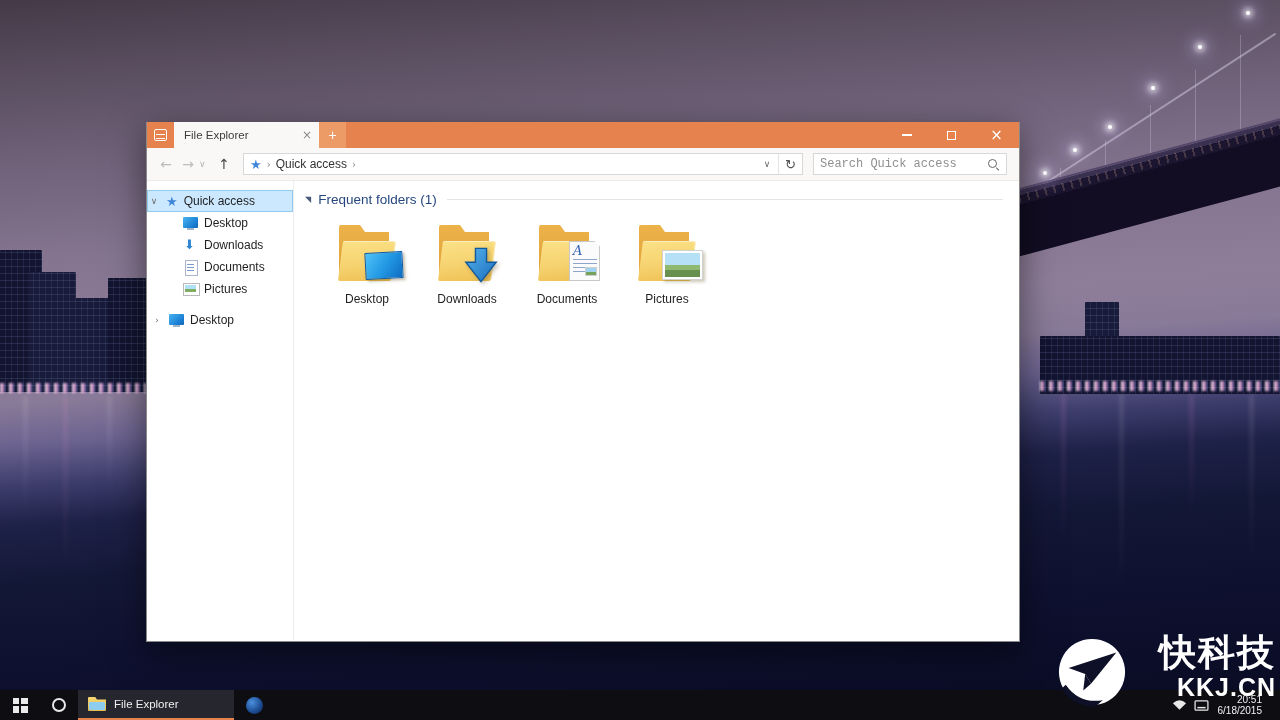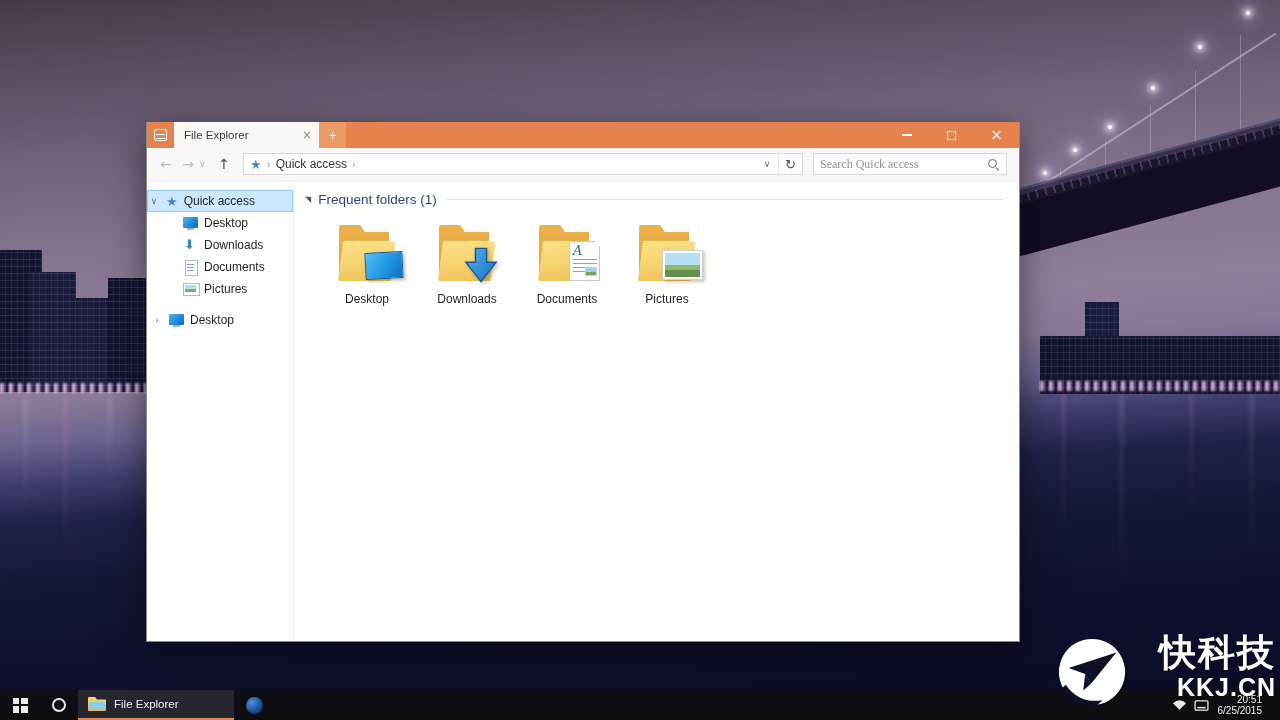--- a/index.html
+++ b/index.html
@@ -77,21 +77,21 @@
   #addr-crumbs { flex:1; display:flex; align-items:center; padding:0 4px 0 6px; gap:5px; }
   .star { color:#3f86d8; font-size:13px; line-height:1; }
   .crumb-sep { color:#8a8a8a; font-size:10px; }
   .crumb { font-size:12px; color:#333; cursor:pointer; }
   #addr-drop { width:22px; text-align:center; font-size:9px; color:#666; cursor:pointer; }
   #refresh-btn { width:24px; height:100%; border-left:1px solid #e4e4e4; display:flex;
     align-items:center; justify-content:center; font-size:13px; color:#555; cursor:pointer; }
   #searchbox { margin-left:10px; flex:1; height:22px; border:1px solid #d8d8d8; background:#fff;
     display:flex; align-items:center; padding:0 6px; }
   #searchbox input { flex:1; border:none; outline:none; font-size:12px; color:#444;
-    font-family:Liberation Serif, serif; background:transparent; }
+    font-family:Liberation Mono, monospace; background:transparent; }
   #searchbox input::placeholder { color:#8f8f8f; }
   .mag { position:relative; width:13px; height:13px; cursor:pointer; }
   .mag::before { content:""; position:absolute; left:1px; top:1px; width:7px; height:7px;
     border:1.4px solid #666; border-radius:50%; }
   .mag::after { content:""; position:absolute; left:9px; top:9px; width:4px; height:1.4px;
     background:#666; transform:rotate(45deg); transform-origin:left center; }
 
   
   #fe-body { display:flex; height:459px; }
   #sidebar { width:147px; border-right:1px solid #ededed; padding-top:9px; font-size:12px; color:#1f1f1f; }
@@ -383,21 +383,21 @@
   <div id="tray">
     <svg width="15" height="12" viewBox="0 0 16 12">
       <path d="M8 11 L1 4 Q8 -2 15 4 Z" fill="#e8e8e8"></path>
     </svg>
     <svg width="15" height="11" viewBox="0 0 16 12">
       <rect x="1" y="1" width="14" height="10" rx="1" fill="none" stroke="#e8e8e8" stroke-width="1.4"></rect>
       <rect x="3.5" y="7.5" width="9" height="1.6" fill="#e8e8e8"></rect>
     </svg>
     <div id="clock">
       <div>20:51</div>
-      <div>6/25/2015</div>
+      <div>6/18/2015</div>
     </div>
     <div id="show-desktop"></div>
   </div>
 </div>
 
 <div id="watermark">
   <svg id="wm-logo" width="72" height="72" viewBox="0 0 74 74">
     <path d="M37 3 a34 34 0 1 0 0.01 0 Z M37 10 a27 27 0 1 1 -0.01 0 Z" fill="#ffffff" fill-rule="evenodd"></path>
     <circle cx="37" cy="37" r="28" fill="#ffffff"></circle>
     <path d="M13 33 L62 17 L36 49 L30 39 Z" fill="#0d1026"></path>

